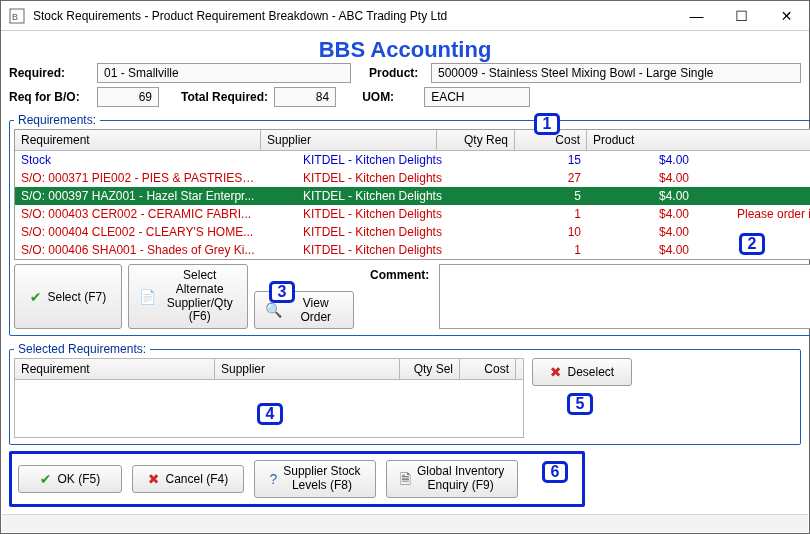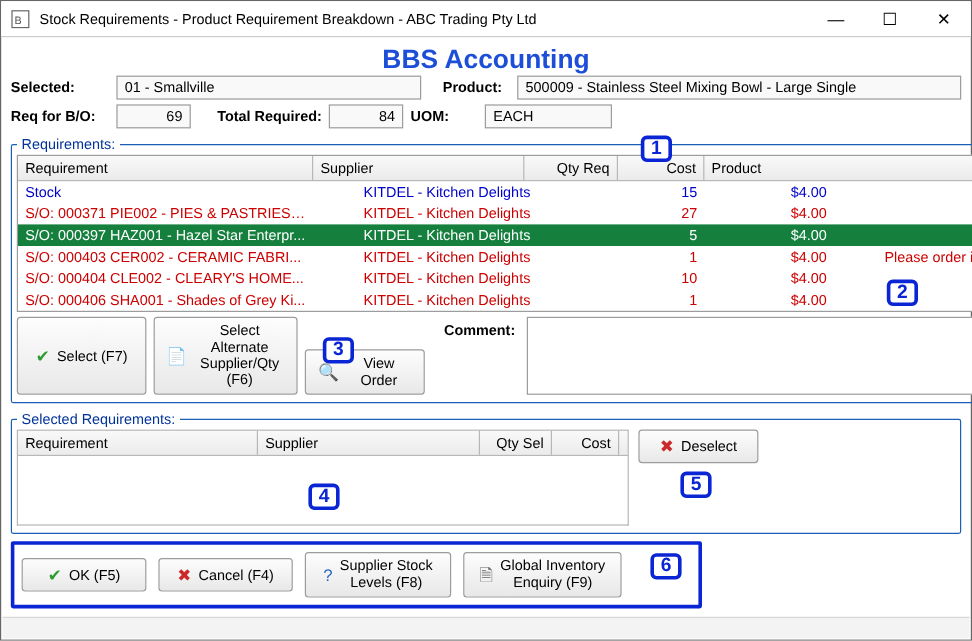--- a/index.html
+++ b/index.html
@@ -86,32 +86,32 @@
     <span class="title">Stock Requirements - Product Requirement Breakdown - ABC Trading Pty Ltd</span>
     <span class="win-btn">—</span>
     <span class="win-btn">☐</span>
     <span class="win-btn close">✕</span>
   </div>
 
   <div class="content">
     <div class="heading-1">BBS Accounting</div>
 
     <div class="info-row">
-      <span class="label" style="width:82px">Selected:</span>
+      <span class="label" style="width:82px">Required:</span>
       <span class="field" style="width:254px">01 - Smallville</span>
       <span class="label" style="width:56px; margin-left:12px">Product:</span>
       <span class="field" style="flex:1">500009 - Stainless Steel Mixing Bowl - Large Single</span>
     </div>
     <div class="info-row second" style="position:relative">
       <span class="label" style="width:82px">Req for B/O:</span>
       <span class="field right" style="width:62px">69</span>
       <span style="width:10px"></span>
       <span class="label">Total Required:</span>
       <span class="field right" style="width:62px">84</span>
-      <span class="label" style="width:56px; ">UOM:</span>
+      <span class="label" style="width:56px; margin-left:20px">UOM:</span>
       <span class="field" style="width:106px">EACH</span>
     </div>
 
     <fieldset>
       <legend>Requirements:</legend>
       <div class="req-table-wrap">
         <div class="req-table">
           <div class="req-head">
             <div class="c-req">Requirement</div>
             <div class="c-sup">Supplier</div>

